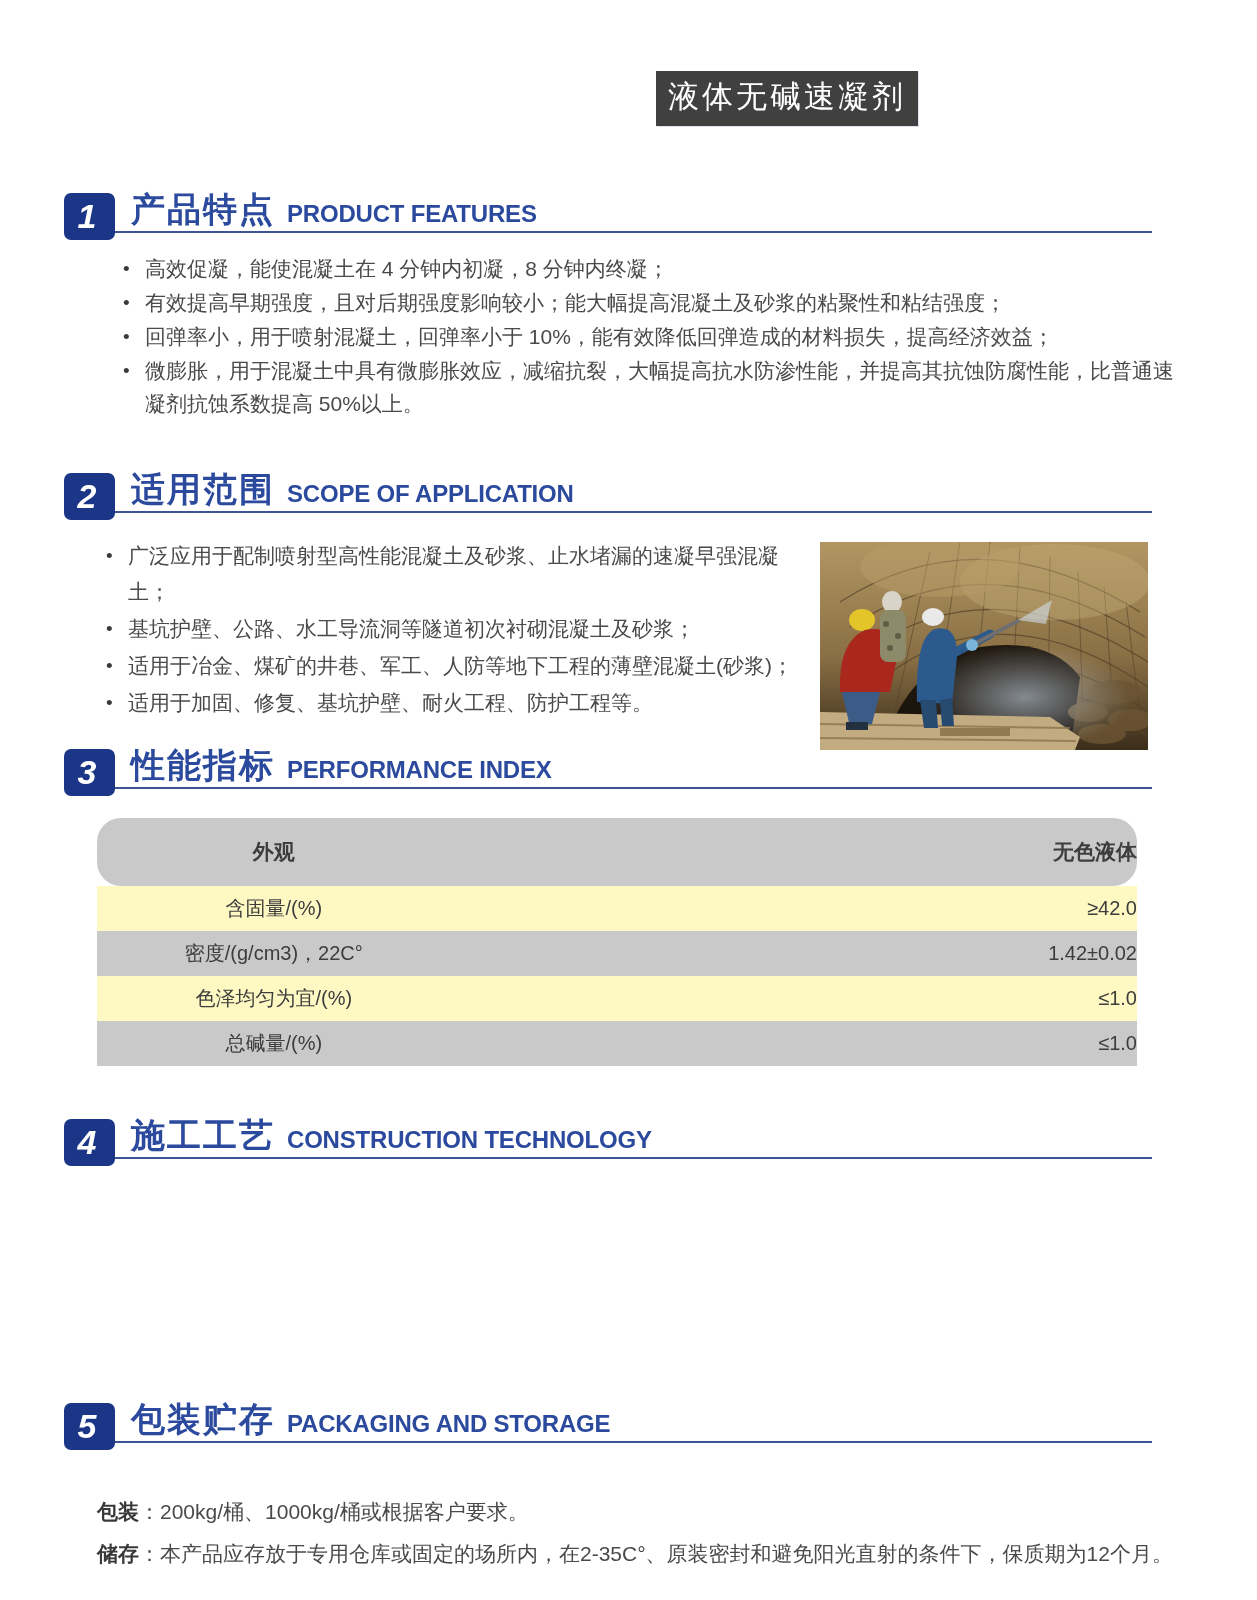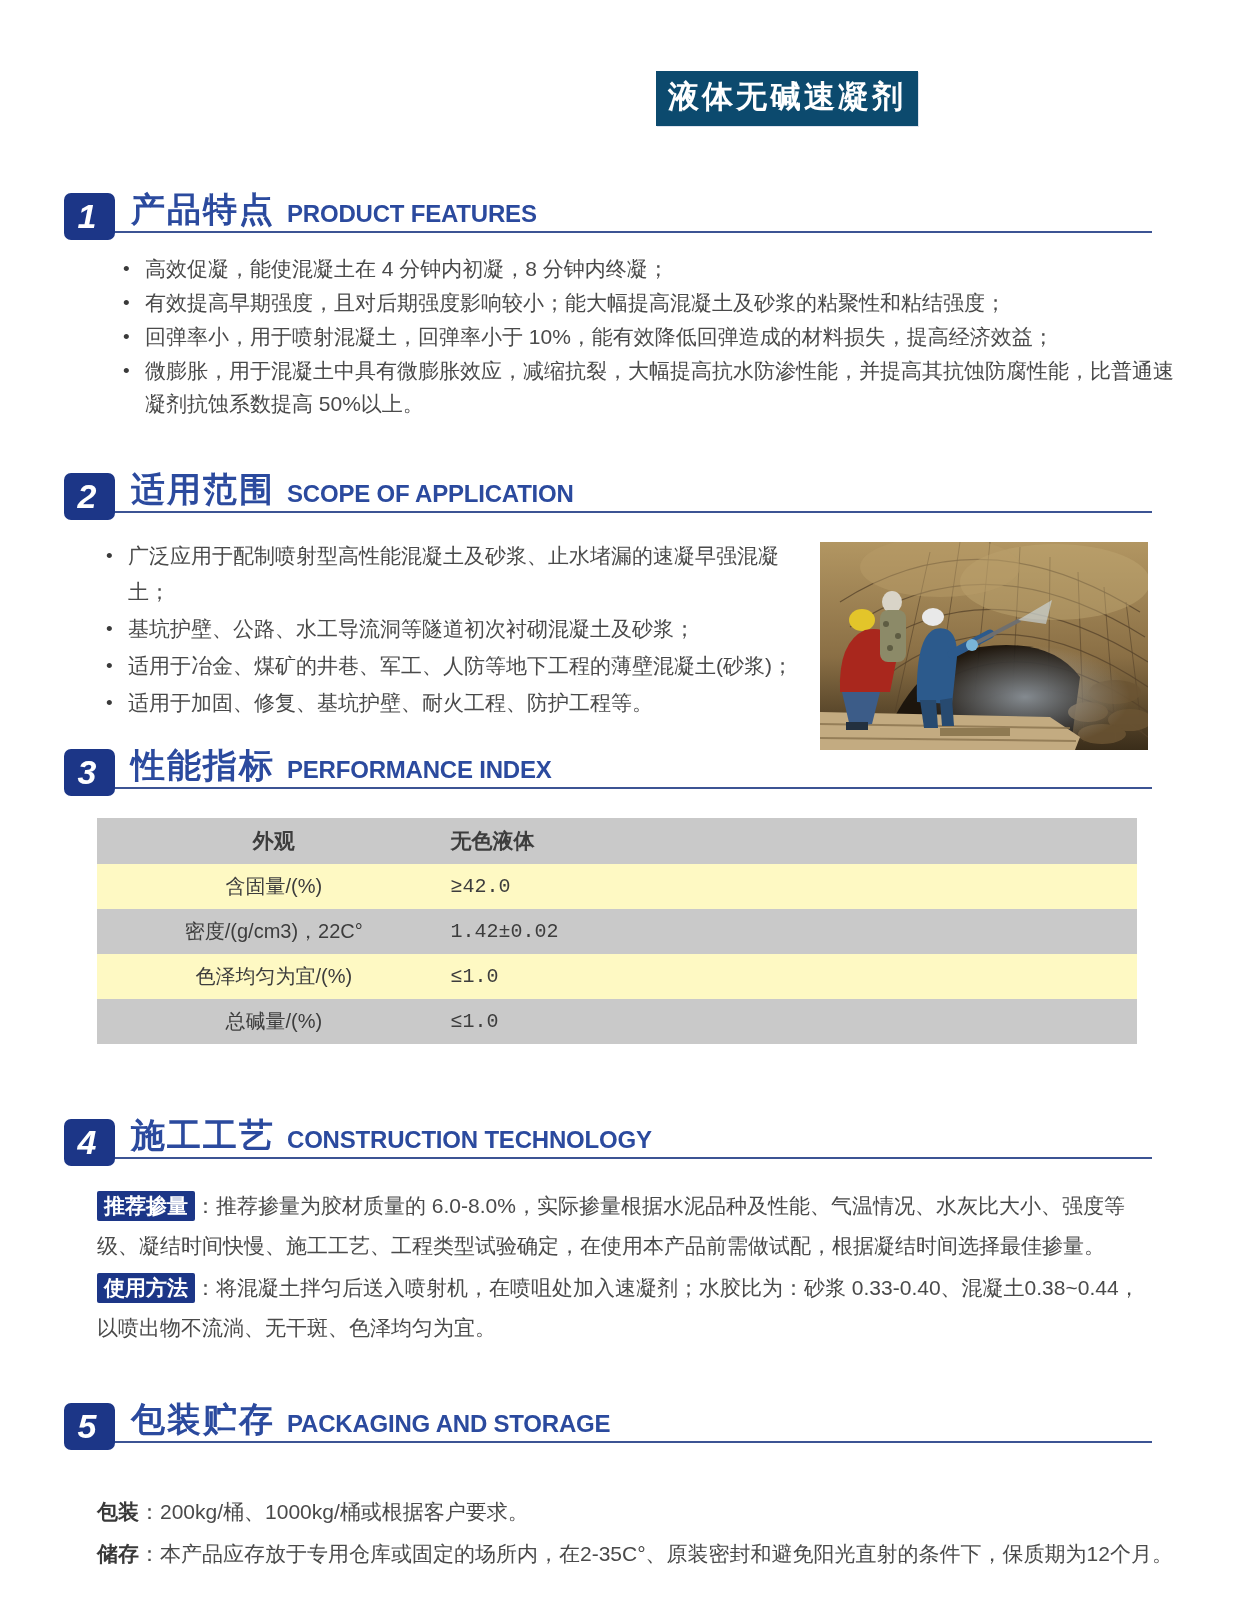--- a/index.html
+++ b/index.html
@@ -3,22 +3,22 @@
 <meta charset="utf-8">
 <style>
   html,body{margin:0;padding:0;background:#ffffff;}
   #page{
     position:relative;width:1257px;height:1600px;background:#ffffff;
     font-family:"Liberation Sans","DejaVu Sans",sans-serif;overflow:hidden;color:#4a4a4a;
   }
   
   .title-bar{
     position:absolute;left:656px;top:71px;
-    background:#0c4a6e;color:#ffffff;
-    font-size:31px;font-weight:bold;letter-spacing:3px;
+    background:#404040;color:#ffffff;
+    font-size:31px;font-weight:normal;letter-spacing:3px;
     padding:5px 12px 8px 12px;box-shadow:1px 1px 0 #dfe3ee;
   }
   
   .sec-header{
     position:absolute;left:64px;width:1088px;
     display:flex;align-items:flex-end;
     border-bottom:2px solid #3c5494;
   }
   .sec-num{
     flex:0 0 auto;width:46px;height:47px;background:#1c3687;border-radius:7px;
@@ -40,23 +40,23 @@
     position:relative;padding-left:28px;line-height:33px;margin-bottom:1px;
   }
   .bullet::before{
     content:"•";position:absolute;left:6px;top:0;color:#3a3a3a;font-size:19px;
   }
   .s2 .bullet{line-height:36px;}
   
   .perf-table{position:absolute;left:97px;top:818px;width:1040px;font-size:20px;color:#3d3d3d;}
   .t-row{display:flex;align-items:center;height:45px;background:#fef9c3;}
   .t-row.gray{background:#c9c9c9;}
-  .t-row.head{height:46px;font-weight:bold;font-size:21px;}
+  .t-row.head{height:68px;font-weight:bold;font-size:21px;border-radius:24px;}
   .c1{width:34%;text-align:center;}
-  .c2{width:66%;text-align:left;font-family:Liberation Mono, monospace;}
+  .c2{width:66%;text-align:right;}
   
   .proc{position:absolute;left:97px;top:1186px;width:1062px;font-size:21px;line-height:40px;color:#4a4a4a;}
   .proc p{margin:0 0 2px 0;}
   .chip{
     display:inline-block;background:#1c3687;color:#ffffff;
     font-weight:bold;font-size:21px;line-height:29px;padding:0 7px 1px 7px;
     border-radius:2px;
   }
   
   .pack{position:absolute;left:97px;top:1492px;width:1085px;font-size:21px;line-height:40px;color:#4a4a4a;}
@@ -210,24 +210,20 @@
       <div class="c1">总碱量/(%)</div>
       <div class="c2">≤1.0</div>
     </div>
   </div>
 
   <div class="sec-header" style="top:1118px;">
     <div class="sec-num">4</div>
     <div class="sec-title-zh">施工工艺</div>
     <div class="sec-title-en">CONSTRUCTION TECHNOLOGY</div>
   </div>
-  <div class="proc">
-    <p><span class="chip">推荐掺量</span><span>：推荐掺量为胶材质量的 6.0-8.0%，实际掺量根据水泥品种及性能、气温情况、水灰比大小、强度等级、凝结时间快慢、施工工艺、工程类型试验确定，在使用本产品前需做试配，根据凝结时间选择最佳掺量。</span></p>
-    <p><span class="chip">使用方法</span><span>：将混凝土拌匀后送入喷射机，在喷咀处加入速凝剂；水胶比为：砂浆 0.33-0.40、混凝土0.38~0.44，以喷出物不流淌、无干斑、色泽均匀为宜。</span></p>
-  </div>
 
   <div class="sec-header" style="top:1402px;">
     <div class="sec-num">5</div>
     <div class="sec-title-zh">包装贮存</div>
     <div class="sec-title-en">PACKAGING AND STORAGE</div>
   </div>
   <div class="pack">
     <p><span class="lbl">包装</span><span>：200kg/桶、1000kg/桶或根据客户要求。</span></p>
     <p><span class="lbl">储存</span><span>：本产品应存放于专用仓库或固定的场所内，在2-35C°、原装密封和避免阳光直射的条件下，保质期为12个月。</span></p>
   </div>

